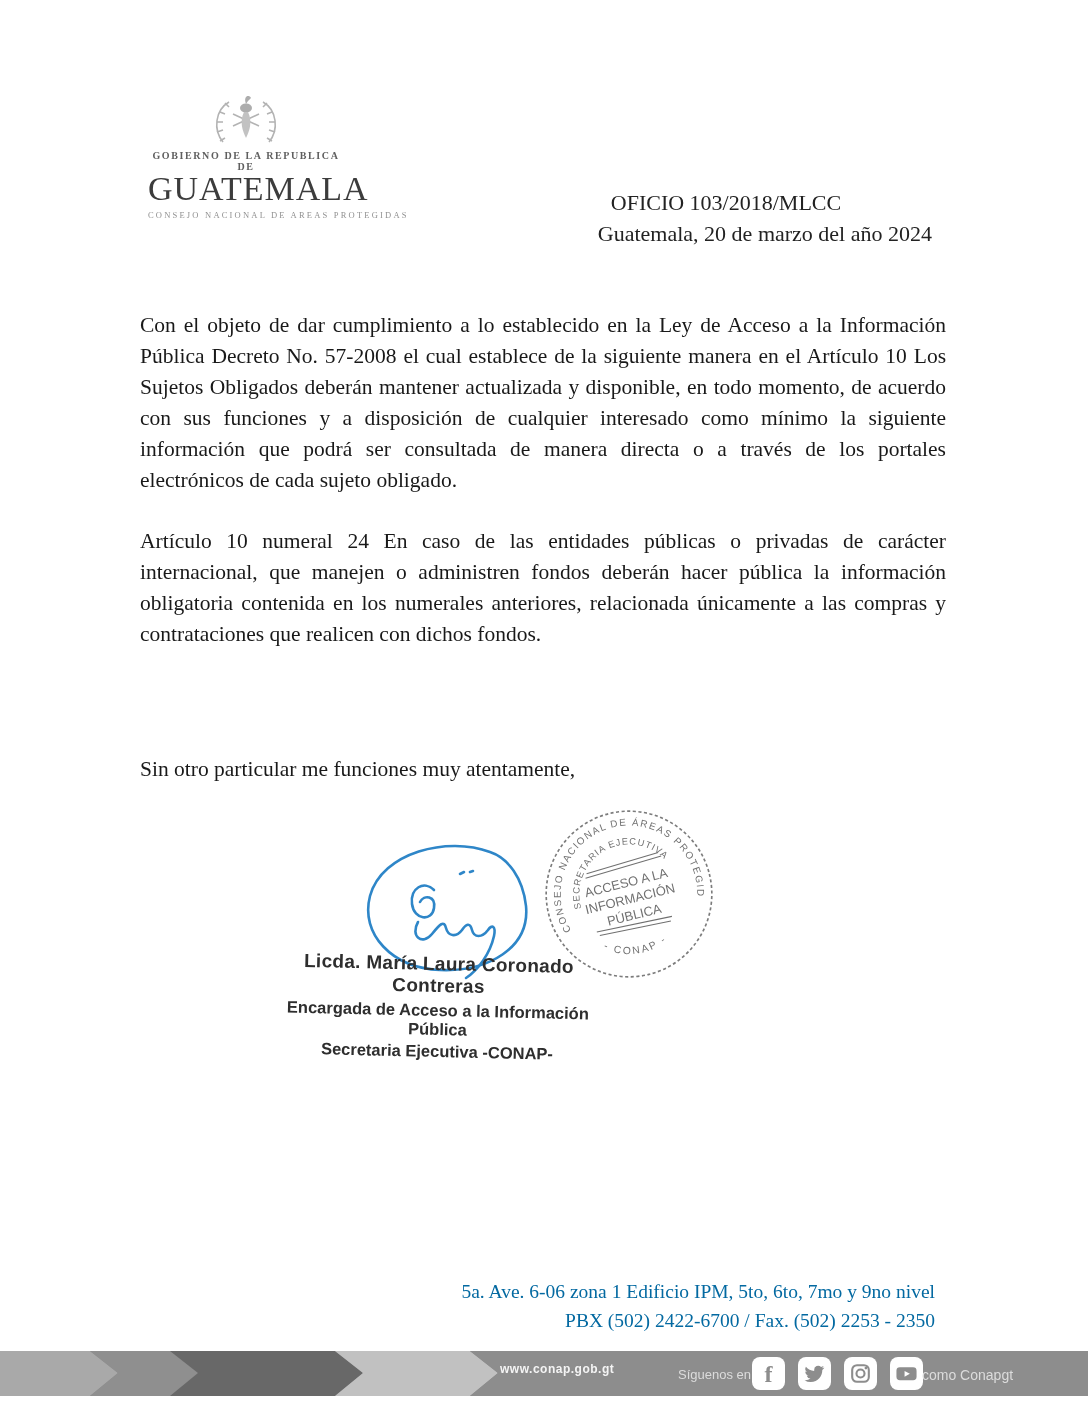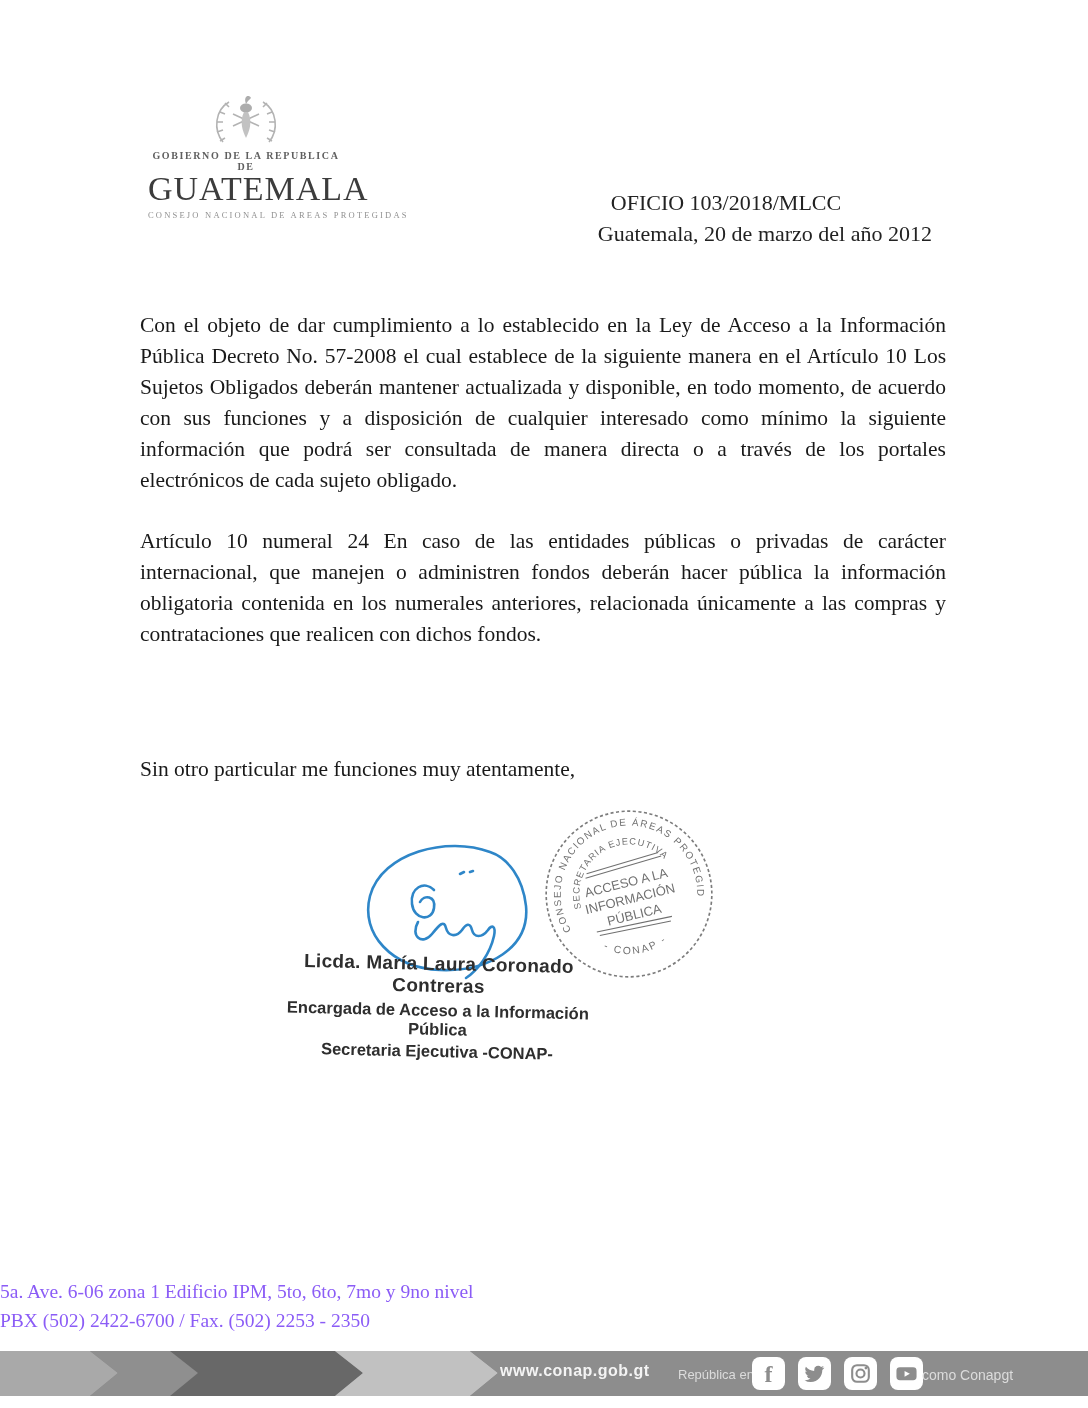--- a/index.html
+++ b/index.html
@@ -32,27 +32,27 @@
   .bold-lead{font-weight:normal;}
   
   .sig-scribble{position:absolute;left:348px;top:838px;}
   .stamp{position:absolute;left:541px;top:806px;transform:rotate(-14deg);opacity:.88;}
   .sig-block{position:absolute;left:280px;top:953px;width:316px;text-align:center;
     transform:rotate(1.3deg);color:#2e2e2e;font-family:"Liberation Sans",sans-serif;}
   .sig-name{font-size:19px;font-weight:bold;letter-spacing:.3px;}
   .sig-title{font-size:16.5px;font-weight:bold;margin-top:4px;}
   .sig-org{font-size:16.5px;font-weight:bold;margin-top:3px;}
   
-  .addr{position:absolute;left:0;width:935px;text-align:left;color:#8b5cf6;font-size:19.5px;}
+  .addr{position:absolute;left:0;width:935px;text-align:right;color:#0369a1;font-size:19.5px;}
   .addr1{top:1281px;}
   .addr2{top:1310px;}
   .footer-bar{position:absolute;left:0;top:1351px;width:1088px;height:45px;background:#8d8d8d;}
   .chevrons{position:absolute;left:0;top:0;height:45px;}
   .site{position:absolute;left:500px;top:11px;font-family:"Liberation Sans",sans-serif;
-    font-weight:bold;font-size:16px;color:#f4f4f4;letter-spacing:.5px;}
+    font-weight:bold;font-size:12px;color:#f4f4f4;letter-spacing:.5px;}
   .follow{position:absolute;left:678px;top:16px;font-family:"Liberation Sans",sans-serif;
     font-size:13px;color:#dcdcdc;}
   .social-row{position:absolute;left:752px;top:6px;display:flex;gap:13px;}
   .sicon{width:33px;height:33px;background:#ffffff;border-radius:8px;
     display:flex;align-items:center;justify-content:center;}
   .fb-glyph{font-family:"Liberation Serif",serif;font-weight:bold;font-size:24px;color:#8d8d8d;line-height:1;}
   .handle{position:absolute;left:922px;top:16px;font-family:"Liberation Sans",sans-serif;
     font-size:14px;color:#dcdcdc;}
   .stamp-text{font-family:"Liberation Sans",sans-serif;fill:#5c5c5c;}
 </style>
@@ -76,21 +76,21 @@
         <path d="M35,20 C30,30 34,40 37,46 C40,40 44,30 39,20 Z" fill="#c2c2c2"></path>
       </g>
     </svg>
     <div class="gov-line1">GOBIERNO DE LA REPUBLICA DE</div>
     <div class="gov-line2">GUATEMALA</div>
     <div class="gov-line3">CONSEJO NACIONAL DE AREAS PROTEGIDAS</div>
   </div>
 
 
   <div class="oficio">OFICIO 103/2018/MLCC</div>
-  <div class="dateline">Guatemala, 20  de marzo del año 2012</div>
+  <div class="dateline">Guatemala, 20  de marzo del año 2024</div>
 
   <p class="para p1">Con el objeto de dar cumplimiento a lo establecido en la Ley de Acceso a la Información Pública Decreto No. 57-2008 el cual establece de la siguiente manera en el Artículo 10  Los Sujetos Obligados deberán mantener actualizada y disponible, en todo momento, de acuerdo con sus funciones y a disposición de cualquier interesado como mínimo la siguiente información que podrá ser consultada de manera directa o a través de los portales electrónicos de cada sujeto obligado.</p>
 
   <p class="para p2"><span class="bold-lead">Artículo 10 numeral 24</span><span> En caso de las entidades públicas o privadas de carácter internacional, que manejen o administren fondos deberán hacer pública la información obligatoria contenida en los numerales anteriores, relacionada únicamente a las compras y contrataciones que realicen con dichos fondos.</span></p>
 
 
   <div class="closing">Sin otro particular me funciones muy atentamente,</div>
 
   <svg class="sig-scribble" width="200" height="142" viewBox="0 0 200 142">
     <g fill="none" stroke="#2e86c8" stroke-width="2.6" stroke-linecap="round">
@@ -139,21 +139,21 @@
 
   <div class="footer-bar">
     <svg class="chevrons" width="500" height="45" viewBox="0 0 500 45" preserveAspectRatio="none">
       <polygon points="0,0 90,0 118,22 90,45 0,45" fill="#a9a9a9"></polygon>
       <polygon points="90,0 170,0 198,22 170,45 90,45 118,22" fill="#8f8f8f"></polygon>
       <polygon points="170,0 335,0 363,22 335,45 170,45 198,22" fill="#686868"></polygon>
       <polygon points="335,0 470,0 498,22 470,45 335,45 363,22" fill="#c1c1c1"></polygon>
       <polygon points="470,0 500,0 500,45 470,45 498,22" fill="#8d8d8d"></polygon>
     </svg>
     <div class="site">www.conap.gob.gt</div>
-    <div class="follow">República en</div>
+    <div class="follow">Síguenos en</div>
     <div class="social-row">
       <div class="sicon">
         <span class="fb-glyph">f</span>
       </div>
       <div class="sicon">
         <svg width="21" height="21" viewBox="0 0 24 24">
           <path fill="#8d8d8d" d="M23 5.1c-.8.4-1.7.6-2.6.8.9-.6 1.6-1.5 2-2.5-.9.5-1.9.9-2.9 1.1A4.6 4.6 0 0 0 11.6 8a4 4 0 0 0 .1 1A13 13 0 0 1 2.2 4.2a4.6 4.6 0 0 0 1.4 6.1c-.7 0-1.4-.2-2.1-.5v.1c0 2.2 1.6 4.1 3.7 4.5a4.5 4.5 0 0 1-2.1.1 4.6 4.6 0 0 0 4.3 3.2A9.2 9.2 0 0 1 .6 19.6 13 13 0 0 0 7.7 21.7c8.5 0 13.2-7 13.2-13.2v-.6c.9-.6 1.6-1.4 2.1-2.3z"></path>
         </svg>
       </div>
       <div class="sicon">

